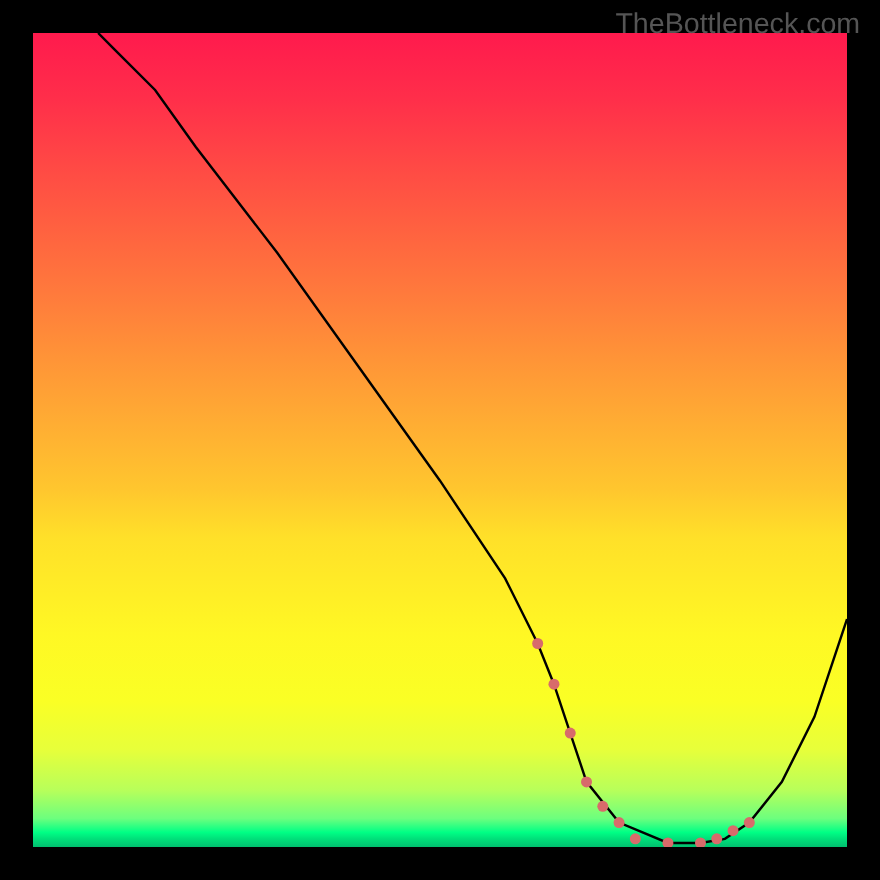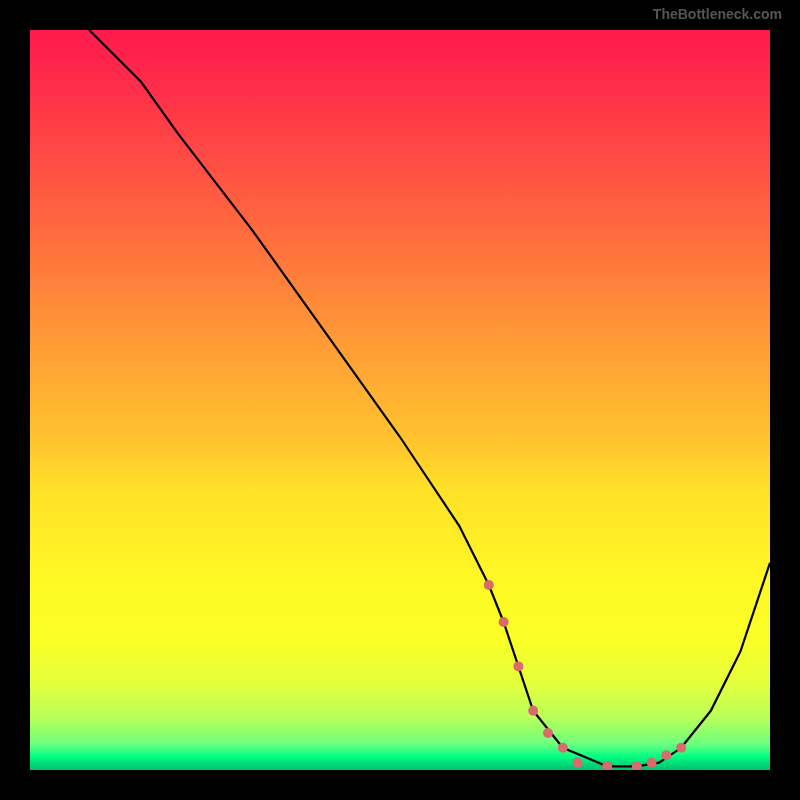--- a/index.html
+++ b/index.html
@@ -8,22 +8,22 @@
     height: 800px;
     background: #000;
     position: relative;
     font-family: Arial, sans-serif;
   }
   .watermark {
     position: absolute;
     top: 6px;
     right: 18px;
     color: #555;
-    font-size: 14px;
-    font-weight: 700;
+    font-size: 26px;
+    font-weight: 400;
     z-index: 10;
   }
   .plot-area {
     position: absolute;
     left: 30px;
     top: 30px;
     width: 740px;
     height: 740px;
     overflow: hidden;
   }

